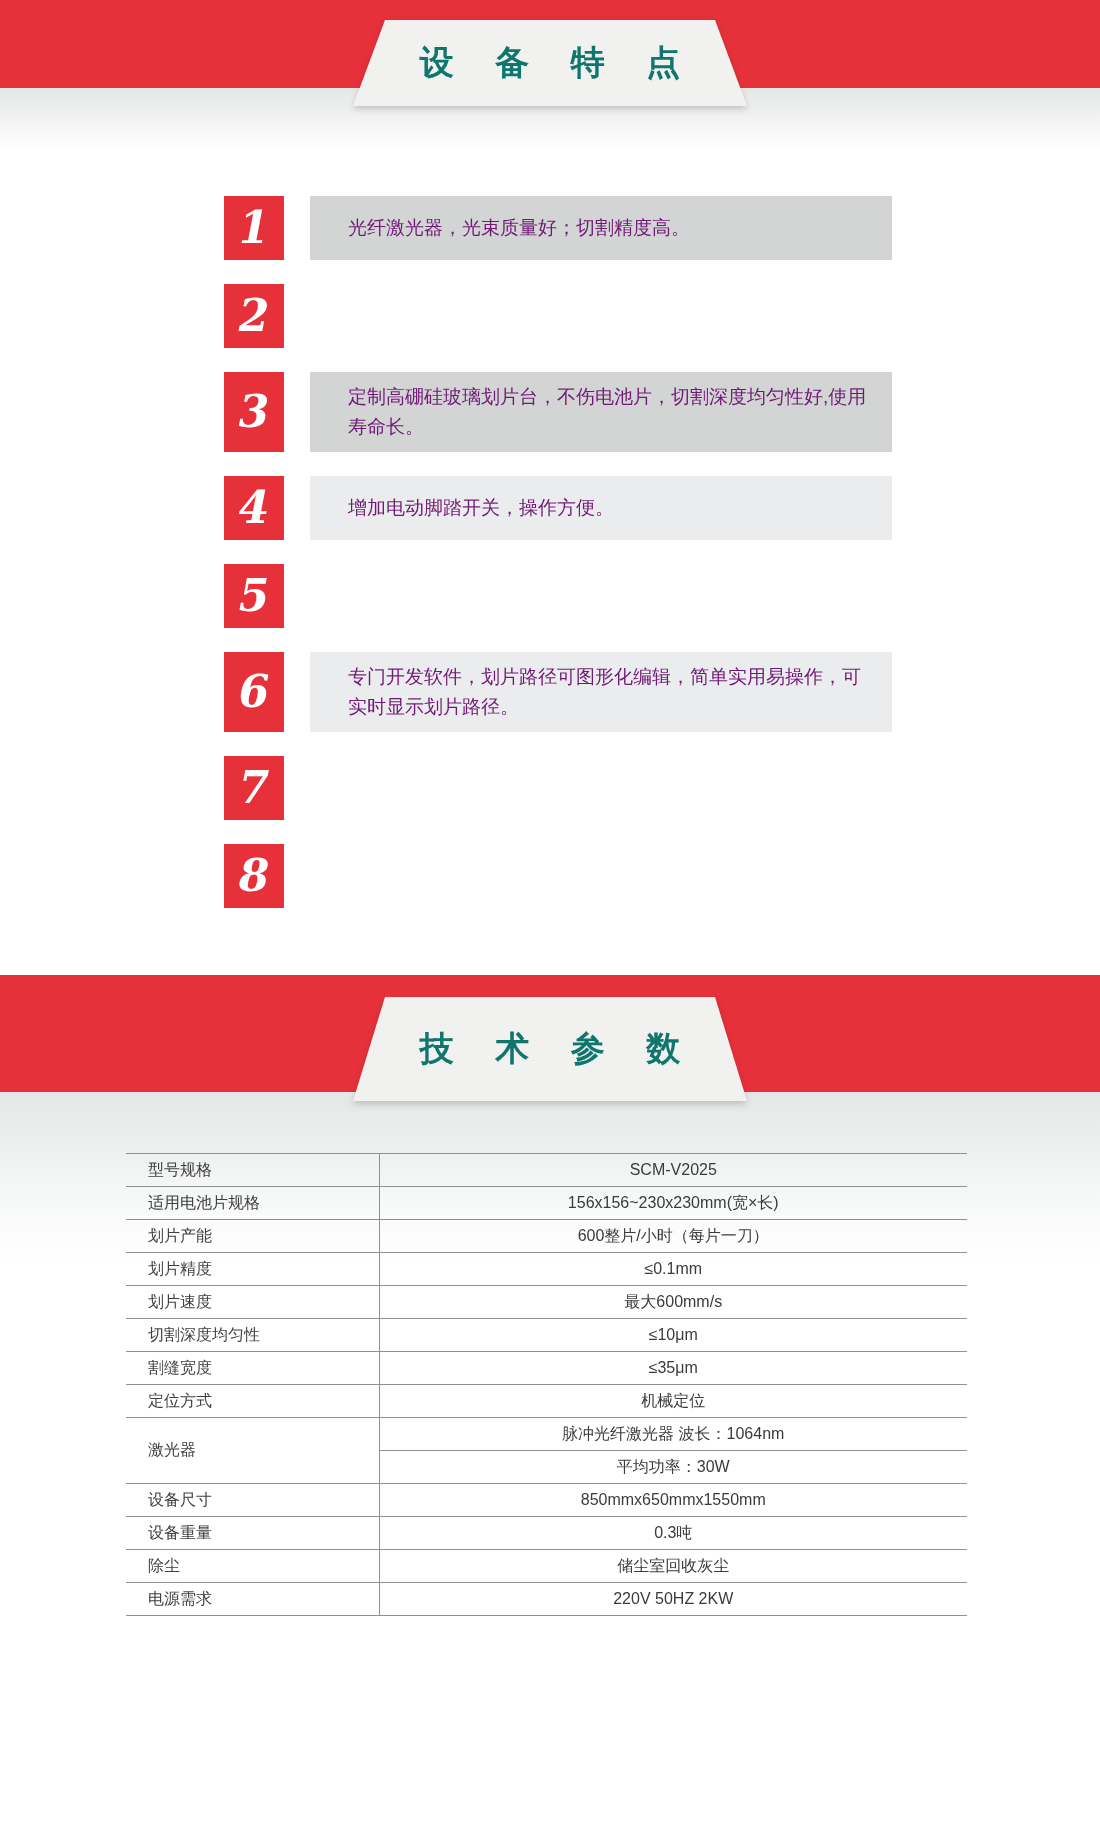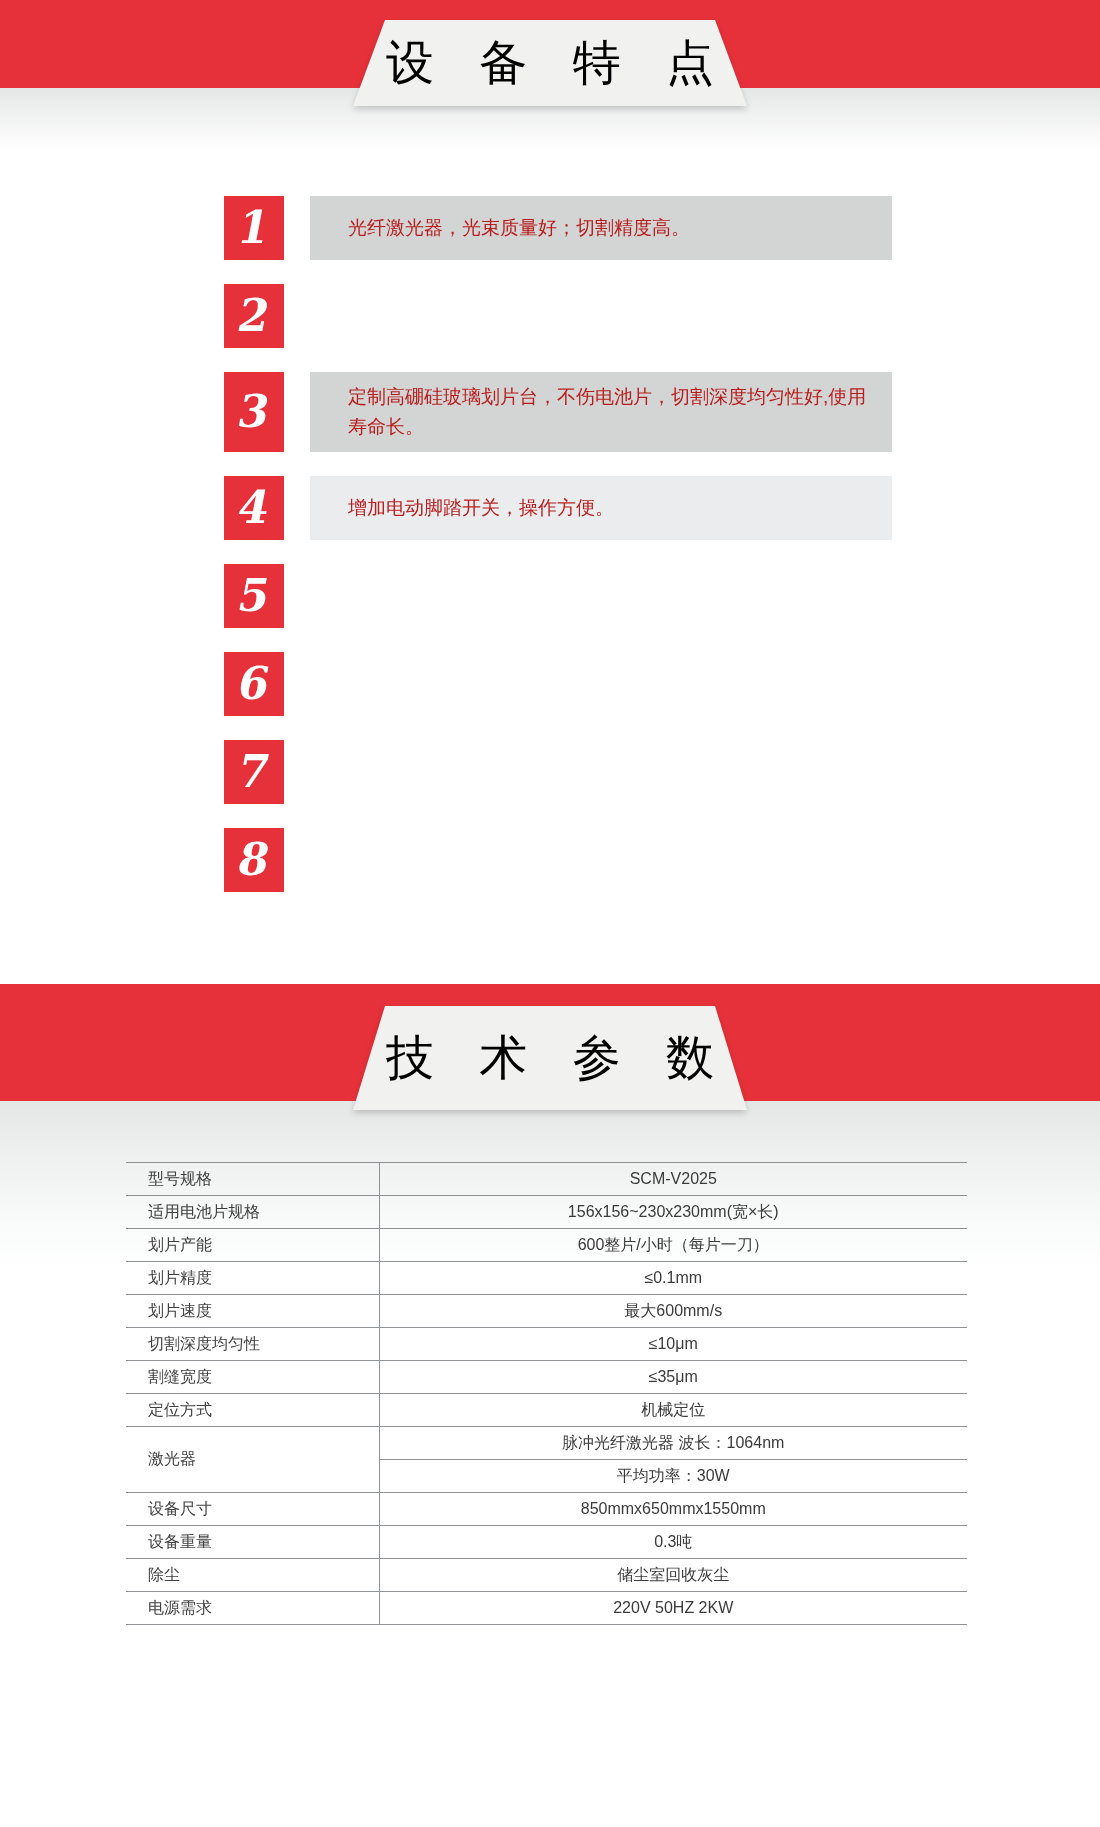--- a/index.html
+++ b/index.html
@@ -5,52 +5,52 @@
   * { margin:0; padding:0; box-sizing:border-box; }
   html,body { background:#ffffff; }
   body {
     width:1100px; height:1827px; margin:0 auto; position:relative;
     font-family:"Liberation Sans", sans-serif; overflow:hidden;
   }
 
   
   .banner { position:relative; background:#e7313a; width:1100px; }
   .banner-1 { height:88px; }
-  .banner-2 { height:117px; margin-top:92px; }
+  .banner-2 { height:117px; margin-top:67px; }
   .trap-wrap { position:absolute; left:50%; transform:translateX(-50%);
                filter:drop-shadow(0 3px 3px rgba(0,0,0,0.18)); z-index:2; }
   .trap-wrap-1 { top:20px; }
   .trap-wrap-2 { top:22px; }
   .trapezoid {
     width:394px; background:#f1f1ef;
     clip-path:polygon(32px 0, 362px 0, 394px 100%, 0 100%);
     display:flex; align-items:center; justify-content:center;
   }
   .trapezoid-1 { height:86px; }
   .trapezoid-2 { height:104px; }
   .banner-title {
-    color:#000000; font-size:48px; font-weight:normal;
+    color:#0f766e; font-size:34px; font-weight:bold;
     letter-spacing:16px; padding-left:16px; white-space:nowrap;
   }
 
   
   .fade-1 { width:1100px; height:62px; background:linear-gradient(#e5e6e6, #ffffff); }
 
   
   .features { margin:46px 208px 0 224px; }
   .feature { display:flex; align-items:stretch; margin-bottom:24px; }
   .feature-num {
     width:60px; min-height:64px; background:#e7313a; flex:0 0 60px;
     display:flex; align-items:center; justify-content:center;
     color:#ffffff; font-family:"DejaVu Serif", serif;
     font-style:italic; font-weight:bold; font-size:44px; line-height:1;
   }
   .feature-text {
     flex:1; margin-left:26px; display:flex; align-items:center;
-    padding:10px 24px 10px 38px; font-size:19px; color:#b91c1c; line-height:30px;
+    padding:10px 24px 10px 38px; font-size:19px; color:#701a75; line-height:30px;
   }
   .feature:nth-child(odd)  .feature-text { background:#d3d5d5; }
   .feature:nth-child(even) .feature-text { background:#ebeced; }
 
   
   .specs-body {
     width:1100px; min-height:675px;
     background:linear-gradient(#e5e6e6 0px, #f9fafa 120px, #ffffff 170px);
     padding:61px 0 150px 126px;
   }
@@ -97,20 +97,21 @@
     <div class="feature-num">4</div>
     <div class="feature-text">增加电动脚踏开关，操作方便。</div>
   </div>
 
   <div class="feature">
     <div class="feature-num">5</div>
   </div>
 
   <div class="feature">
     <div class="feature-num">6</div>
+    <div class="feature-text">专门开发软件，划片路径可图形化编辑，简单实用易操作，可实时显示划片路径。</div>
   </div>
 
   <div class="feature">
     <div class="feature-num">7</div>
   </div>
 
   <div class="feature">
     <div class="feature-num">8</div>
   </div>
 

